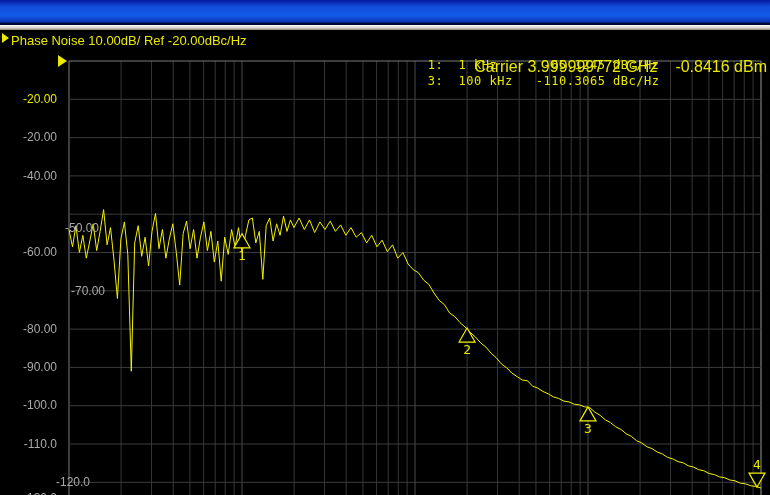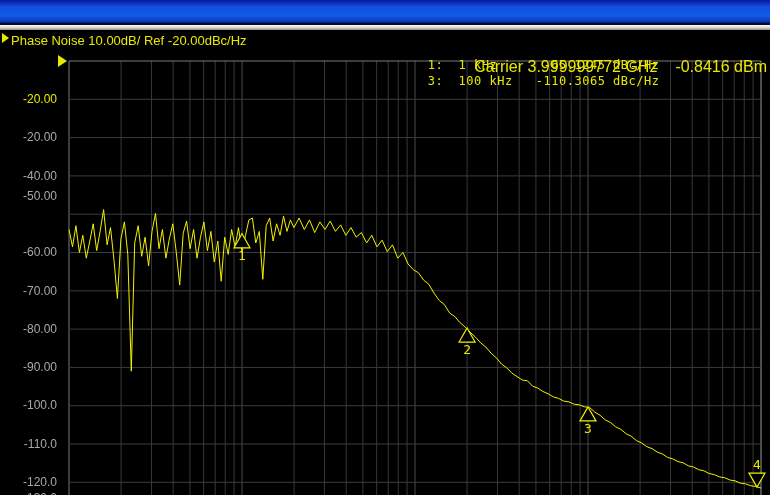--- a/index.html
+++ b/index.html
@@ -108,23 +108,23 @@
 <div class="carrier-line">
   <span>Carrier 3.999999772 GHz</span><span class="gap"></span><span>-0.8416 dBm</span>
 </div>
 
 <div class="marker-table" id="marker-table"><div> 1:  1 kHz      -65.1245 dBc/Hz</div><div> 3:  100 kHz   -110.3065 dBc/Hz</div></div>
 
 <div class="ylabels" id="ylabels">
     <div class="ylabel ref" style="top: 54px;">-20.00</div>
     <div class="ylabel" style="top: 92.3px;">-20.00</div>
     <div class="ylabel" style="top: 130.6px;">-40.00</div>
-    <div class="ylabel" style="top: 151px;">-50.00</div>
+    <div class="ylabel" style="top: 183px; padding-left: 42px;">-50.00</div>
     <div class="ylabel" style="top: 207.2px;">-60.00</div>
-    <div class="ylabel" style="top: 245.5px;">-70.00</div>
+    <div class="ylabel" style="top: 245.5px; padding-left: 48px;">-70.00</div>
     <div class="ylabel" style="top: 283.8px;">-80.00</div>
     <div class="ylabel" style="top: 322.1px;">-90.00</div>
     <div class="ylabel" style="top: 360.4px;">-100.0</div>
     <div class="ylabel" style="top: 398.7px;">-110.0</div>
-    <div class="ylabel" style="top: 437px;">-120.0</div>
+    <div class="ylabel" style="top: 437px; padding-left: 33px;">-120.0</div>
     <div class="ylabel" style="top: 453px;">-130.0</div>
   </div>
 <div class="ref-arrow" id="ref-arrow" style="top: 55px;"></div>
 
 </body></html>

